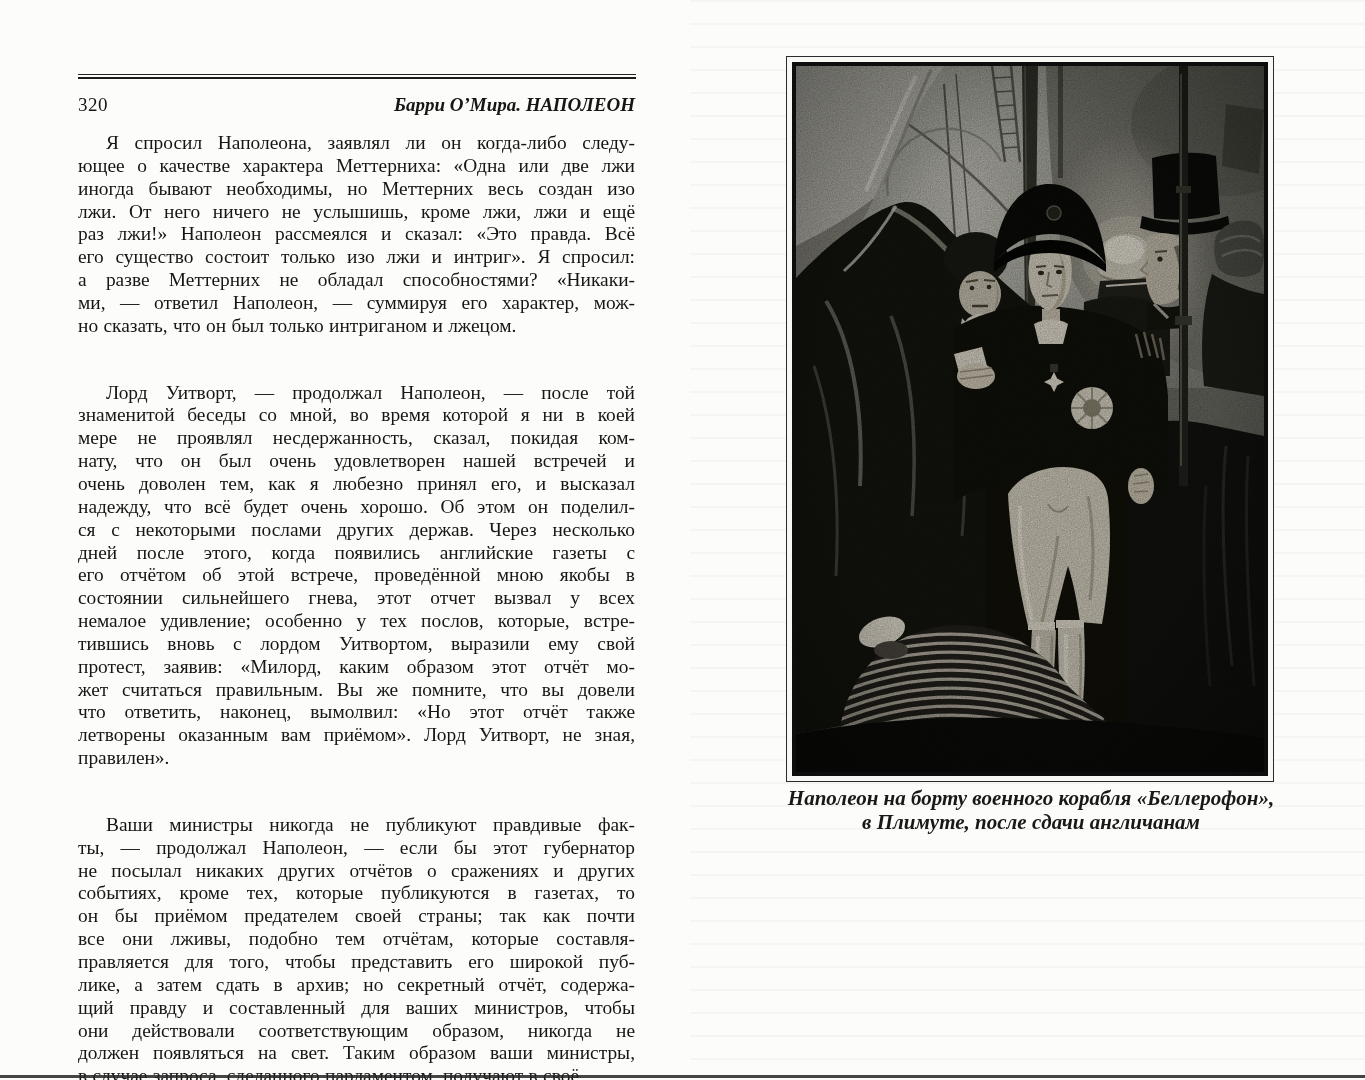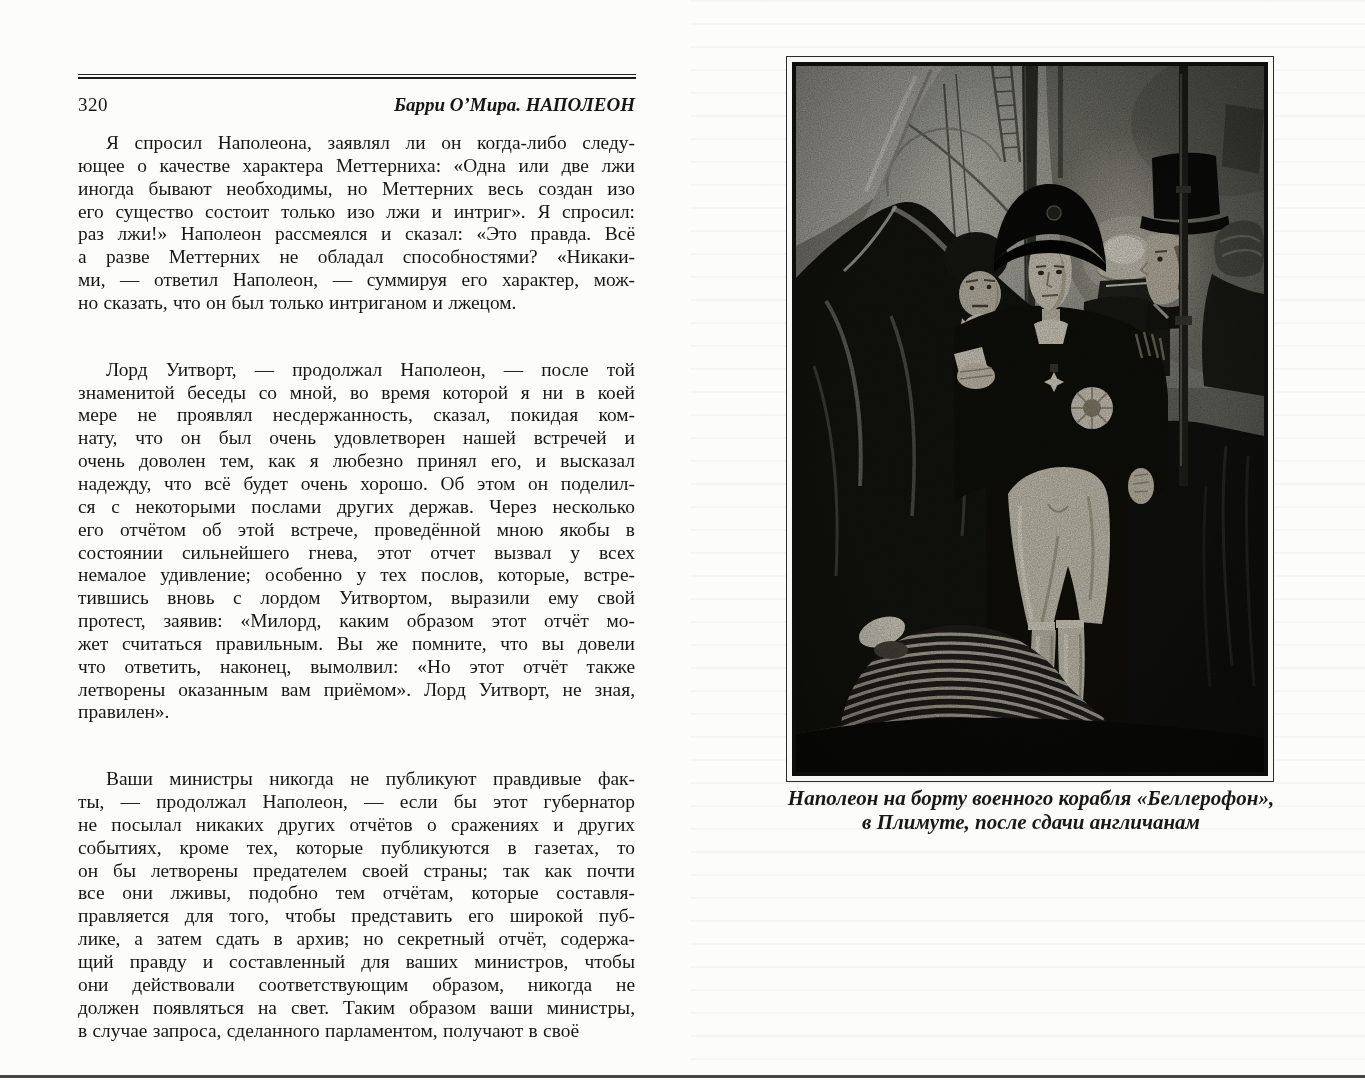--- a/index.html
+++ b/index.html
@@ -71,50 +71,52 @@
   <div class="page-left-header">
     <span class="page-num">320</span>
     <span class="running-title">Барри О’Мира. НАПОЛЕОН</span>
   </div>
   <div class="header-rule"></div>
   <div class="body-text">
       <div class="para">
         <div class="tline tfirst">Я спросил Наполеона, заявлял ли он когда-либо следу-</div>
         <div class="tline">ющее о качестве характера Меттерниха: «Одна или две лжи</div>
         <div class="tline">иногда бывают необходимы, но Меттерних весь создан изо</div>
+        <div class="tline">лжи. От него ничего не услышишь, кроме лжи, лжи и ещё</div>
+        <div class="tline">раз лжи!» Наполеон рассмеялся и сказал: «Это правда. Всё</div>
         <div class="tline">его существо состоит только изо лжи и интриг». Я спросил:</div>
-        <div class="tline">раз лжи!» Наполеон рассмеялся и сказал: «Это правда. Всё</div>
         <div class="tline">а разве Меттерних не обладал способностями? «Никаки-</div>
         <div class="tline">ми, — ответил Наполеон, — суммируя его характер, мож-</div>
         <div class="tline tlast">но сказать, что он был только интриганом и лжецом.</div>
       </div>
       <div class="para">
         <div class="tline tfirst">Лорд Уитворт, — продолжал Наполеон, — после той</div>
         <div class="tline">знаменитой беседы со мной, во время которой я ни в коей</div>
         <div class="tline">мере не проявлял несдержанность, сказал, покидая ком-</div>
         <div class="tline">нату, что он был очень удовлетворен нашей встречей и</div>
         <div class="tline">очень доволен тем, как я любезно принял его, и высказал</div>
         <div class="tline">надежду, что всё будет очень хорошо. Об этом он поделил-</div>
         <div class="tline">ся с некоторыми послами других держав. Через несколько</div>
+        <div class="tline">дней после этого, когда появились английские газеты с</div>
         <div class="tline">его отчётом об этой встрече, проведённой мною якобы в</div>
         <div class="tline">состоянии сильнейшего гнева, этот отчет вызвал у всех</div>
         <div class="tline">немалое удивление; особенно у тех послов, которые, встре-</div>
         <div class="tline">тившись вновь с лордом Уитвортом, выразили ему свой</div>
         <div class="tline">протест, заявив: «Милорд, каким образом этот отчёт мо-</div>
         <div class="tline">жет считаться правильным. Вы же помните, что вы довели</div>
         <div class="tline">что ответить, наконец, вымолвил: «Но этот отчёт также</div>
         <div class="tline">летворены оказанным вам приёмом». Лорд Уитворт, не зная,</div>
         <div class="tline tlast">правилен».</div>
       </div>
       <div class="para">
         <div class="tline tfirst">Ваши министры никогда не публикуют правдивые фак-</div>
         <div class="tline">ты, — продолжал Наполеон, — если бы этот губернатор</div>
         <div class="tline">не посылал никаких других отчётов о сражениях и других</div>
         <div class="tline">событиях, кроме тех, которые публикуются в газетах, то</div>
-        <div class="tline">он бы летворены предателем своей страны; так как почти</div>
+        <div class="tline">он бы приёмом предателем своей страны; так как почти</div>
         <div class="tline">все они лживы, подобно тем отчётам, которые составля-</div>
         <div class="tline">правляется для того, чтобы представить его широкой пуб-</div>
         <div class="tline">лике, а затем сдать в архив; но секретный отчёт, содержа-</div>
         <div class="tline">щий правду и составленный для ваших министров, чтобы</div>
         <div class="tline">они действовали соответствующим образом, никогда не</div>
         <div class="tline">должен появляться на свет. Таким образом ваши министры,</div>
         <div class="tline tlast">в случае запроса, сделанного парламентом, получают в своё</div>
       </div>
     </div>
 

